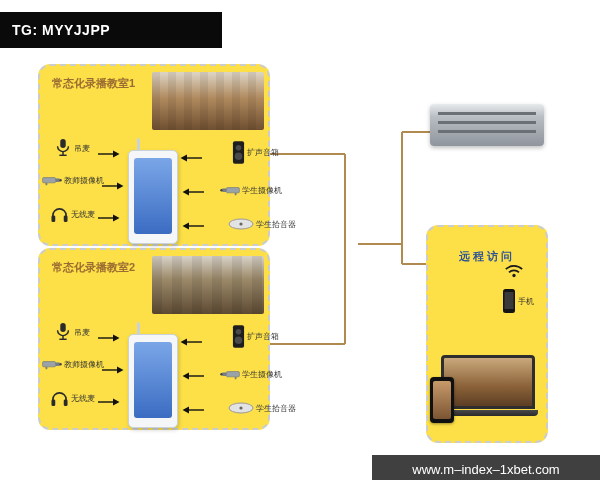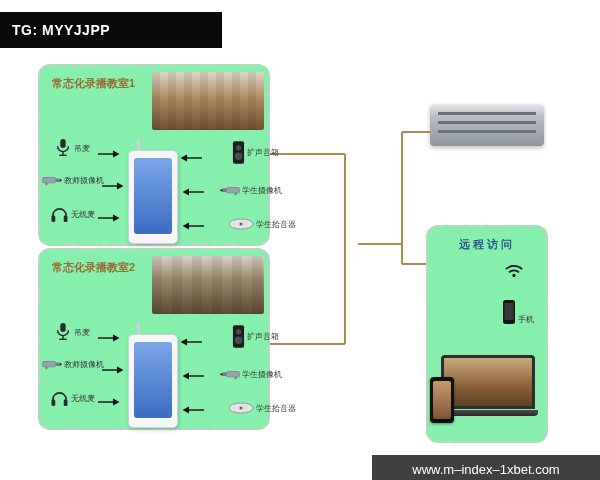--- a/index.html
+++ b/index.html
@@ -8,21 +8,21 @@
   .wires{position:absolute;left:0;top:0;z-index:1;}
 
   
   .tg-bar{position:absolute;left:0;top:0;width:222px;height:36px;background:#0a0a0a;color:#fff;
     display:flex;align-items:center;padding-left:12px;box-sizing:border-box;
     font-size:14px;font-weight:700;letter-spacing:.5px;z-index:6;}
   .url-bar{position:absolute;left:372px;top:443px;width:228px;height:29px;background:#404040;color:#fff;
     display:flex;align-items:center;justify-content:center;font-size:13px;z-index:6;text-align:right;}
 
   
-  .dashed{border:2px dashed #cccccc;border-radius:12px;background:#86efac;box-sizing:border-box;}
+  .dashed{border:2px dashed #cccccc;border-radius:12px;background:#fde047;box-sizing:border-box;}
   .room{position:absolute;width:232px;height:182px;z-index:2;}
   #room1{left:38px;top:52px;}
   #room2{left:38px;top:236px;}
   .room-title{position:absolute;left:12px;top:10px;font-size:11px;font-weight:700;color:#9a6b32;white-space:nowrap;}
   .room-photo{position:absolute;left:112px;top:6px;width:112px;height:58px;border-radius:2px;}
   .photo1{background:repeating-linear-gradient(90deg,rgba(0,0,0,.07) 0 8px,rgba(0,0,0,0) 8px 16px),
     linear-gradient(180deg,#ded5c6,#b08a5e 45%,#6f4f31);}
   .photo2{background:repeating-linear-gradient(90deg,rgba(0,0,0,.08) 0 10px,rgba(0,0,0,0) 10px 20px),
     linear-gradient(180deg,#d8d2c8,#9c8a6a 40%,#5d4a33);}
 
@@ -42,21 +42,21 @@
   
   .server{position:absolute;left:430px;top:92px;width:114px;height:42px;border-radius:4px;z-index:2;
     background:linear-gradient(180deg,#e8eaec,#b9bec4 30%,#8f959c);box-shadow:0 2px 4px rgba(0,0,0,.25);}
   .server::after{content:"";position:absolute;left:8px;right:8px;top:8px;bottom:8px;
     background:repeating-linear-gradient(180deg,#6a7076 0 3px,rgba(0,0,0,0) 3px 9px);}
   .server-label{position:absolute;left:430px;top:142px;width:114px;text-align:center;
     font-size:10.5px;font-weight:700;color:#222;z-index:2;}
 
   
   #remote{position:absolute;left:426px;top:213px;width:122px;height:218px;z-index:2;}
-  .remote-title{position:absolute;top:10px;left:0;right:0;text-align:center;font-size:11px;
+  .remote-title{position:absolute;top:22px;left:0;right:0;text-align:center;font-size:11px;
     font-weight:700;color:#2f5496;letter-spacing:3px;}
   .laptop{position:absolute;left:10px;top:128px;width:100px;}
   .laptop-screen{width:94px;height:54px;margin:0 auto;border:3px solid #2e2e2e;border-radius:4px 4px 0 0;
     background:linear-gradient(180deg,#caa87c,#8a6138 60%,#5d3f24);box-sizing:border-box;}
   .laptop-base{width:100px;height:6px;background:linear-gradient(#4a4a4a,#2a2a2a);border-radius:0 0 4px 4px;margin-top:1px;}
   .hand-phone{position:absolute;left:2px;top:150px;width:24px;height:46px;background:#101010;border-radius:4px;
     box-shadow:0 1px 3px rgba(0,0,0,.4);}
   .hand-phone::after{content:"";position:absolute;left:3px;right:3px;top:4px;bottom:4px;
     background:linear-gradient(180deg,#c89a6a,#7b5533);border-radius:2px;}
 
@@ -253,21 +253,21 @@
 
   <div class="dashed" id="remote">
     <div class="remote-title">远程访问</div>
 
 
     <svg style="position:absolute;left:76px;top:36px;" width="20" height="15" viewBox="0 0 22 16">
       <path d="M2 6.5a13 13 0 0 1 18 0" fill="none" stroke="#1b1b1b" stroke-width="1.8"></path>
       <path d="M5.5 10a8 8 0 0 1 11 0" fill="none" stroke="#1b1b1b" stroke-width="1.8"></path>
       <circle cx="11" cy="13.5" r="1.8" fill="#1b1b1b"></circle>
     </svg>
-    <div class="dev" style="left:74px;top:72px;align-items:flex-end;">
+    <div class="dev" style="left:74px;top:61px;">
       <svg width="14" height="26" viewBox="0 0 14 26">
         <rect x="1" y="1" width="12" height="24" rx="2.5" fill="#141414"></rect>
         <rect x="2.5" y="4" width="9" height="17" fill="#3a3a3a"></rect>
       </svg>
       <span class="lbl">手机</span>
     </div>
 
     <div class="laptop">
       <div class="laptop-screen"></div>
       <div class="laptop-base"></div>

